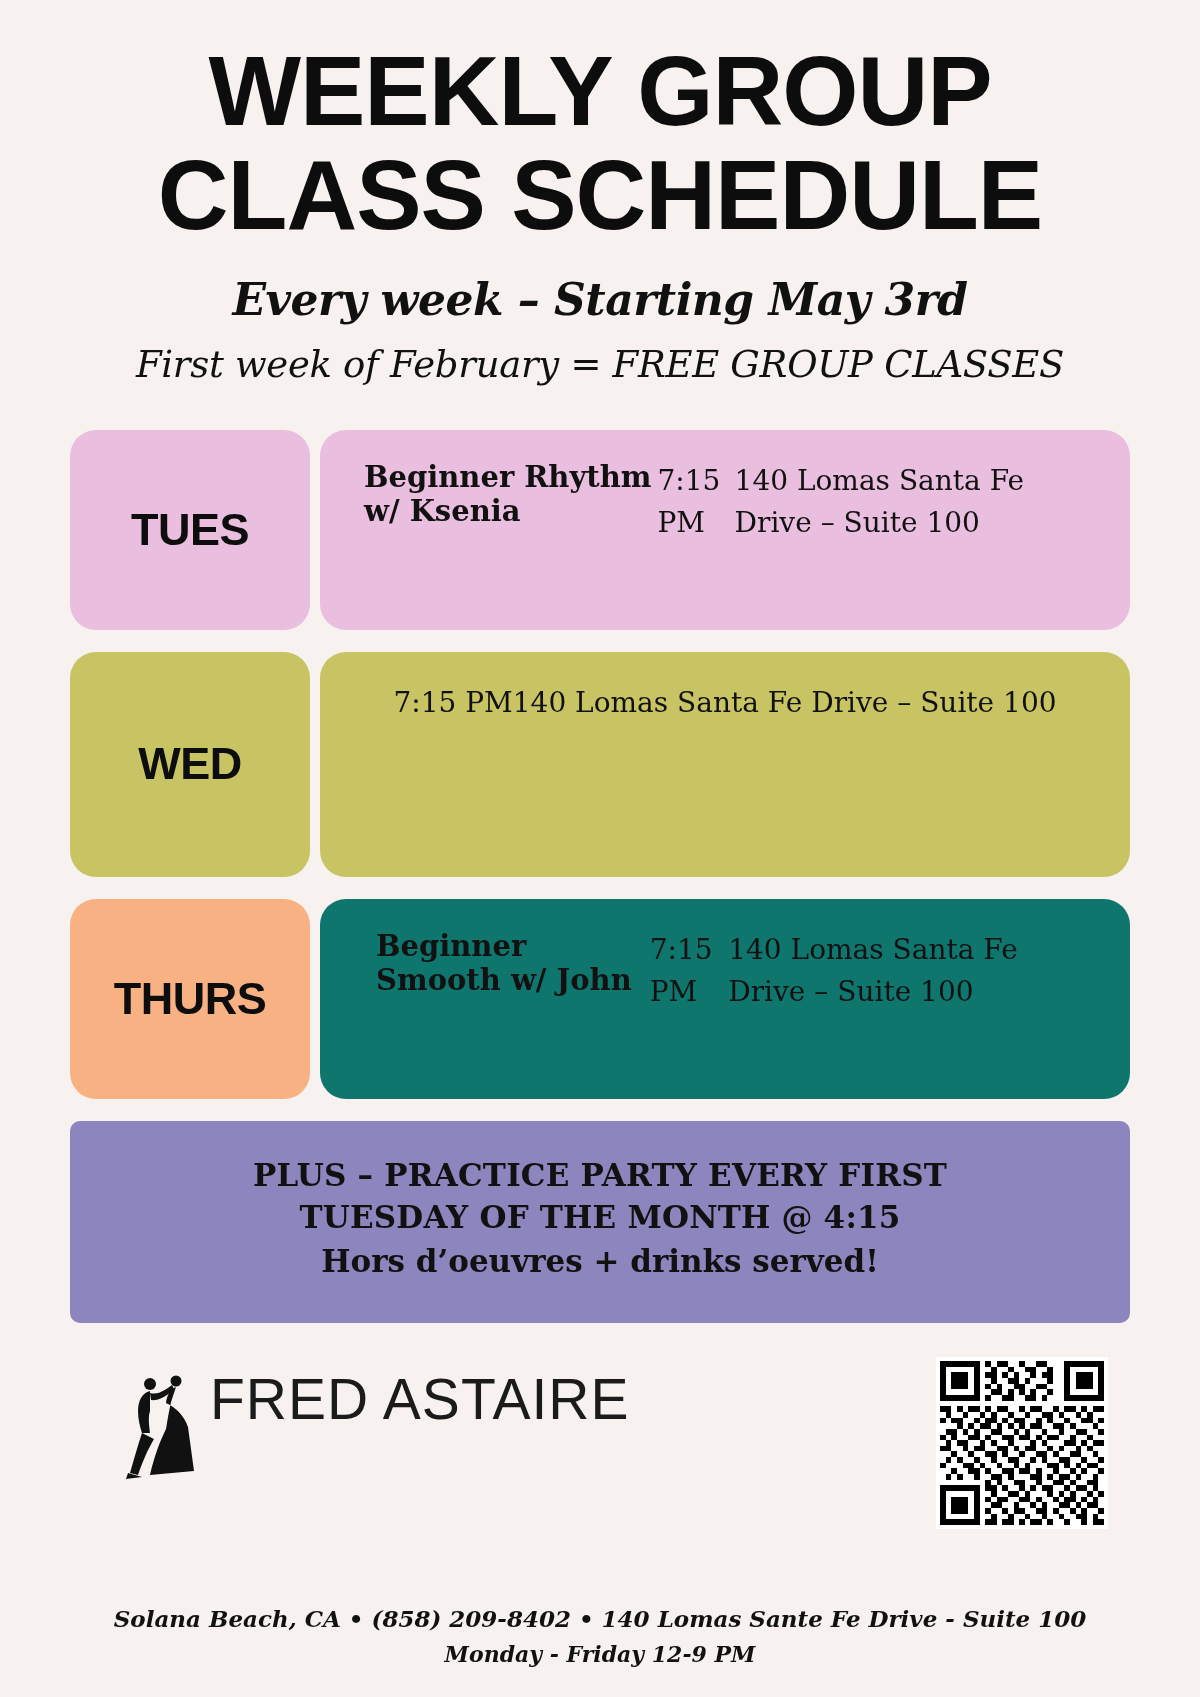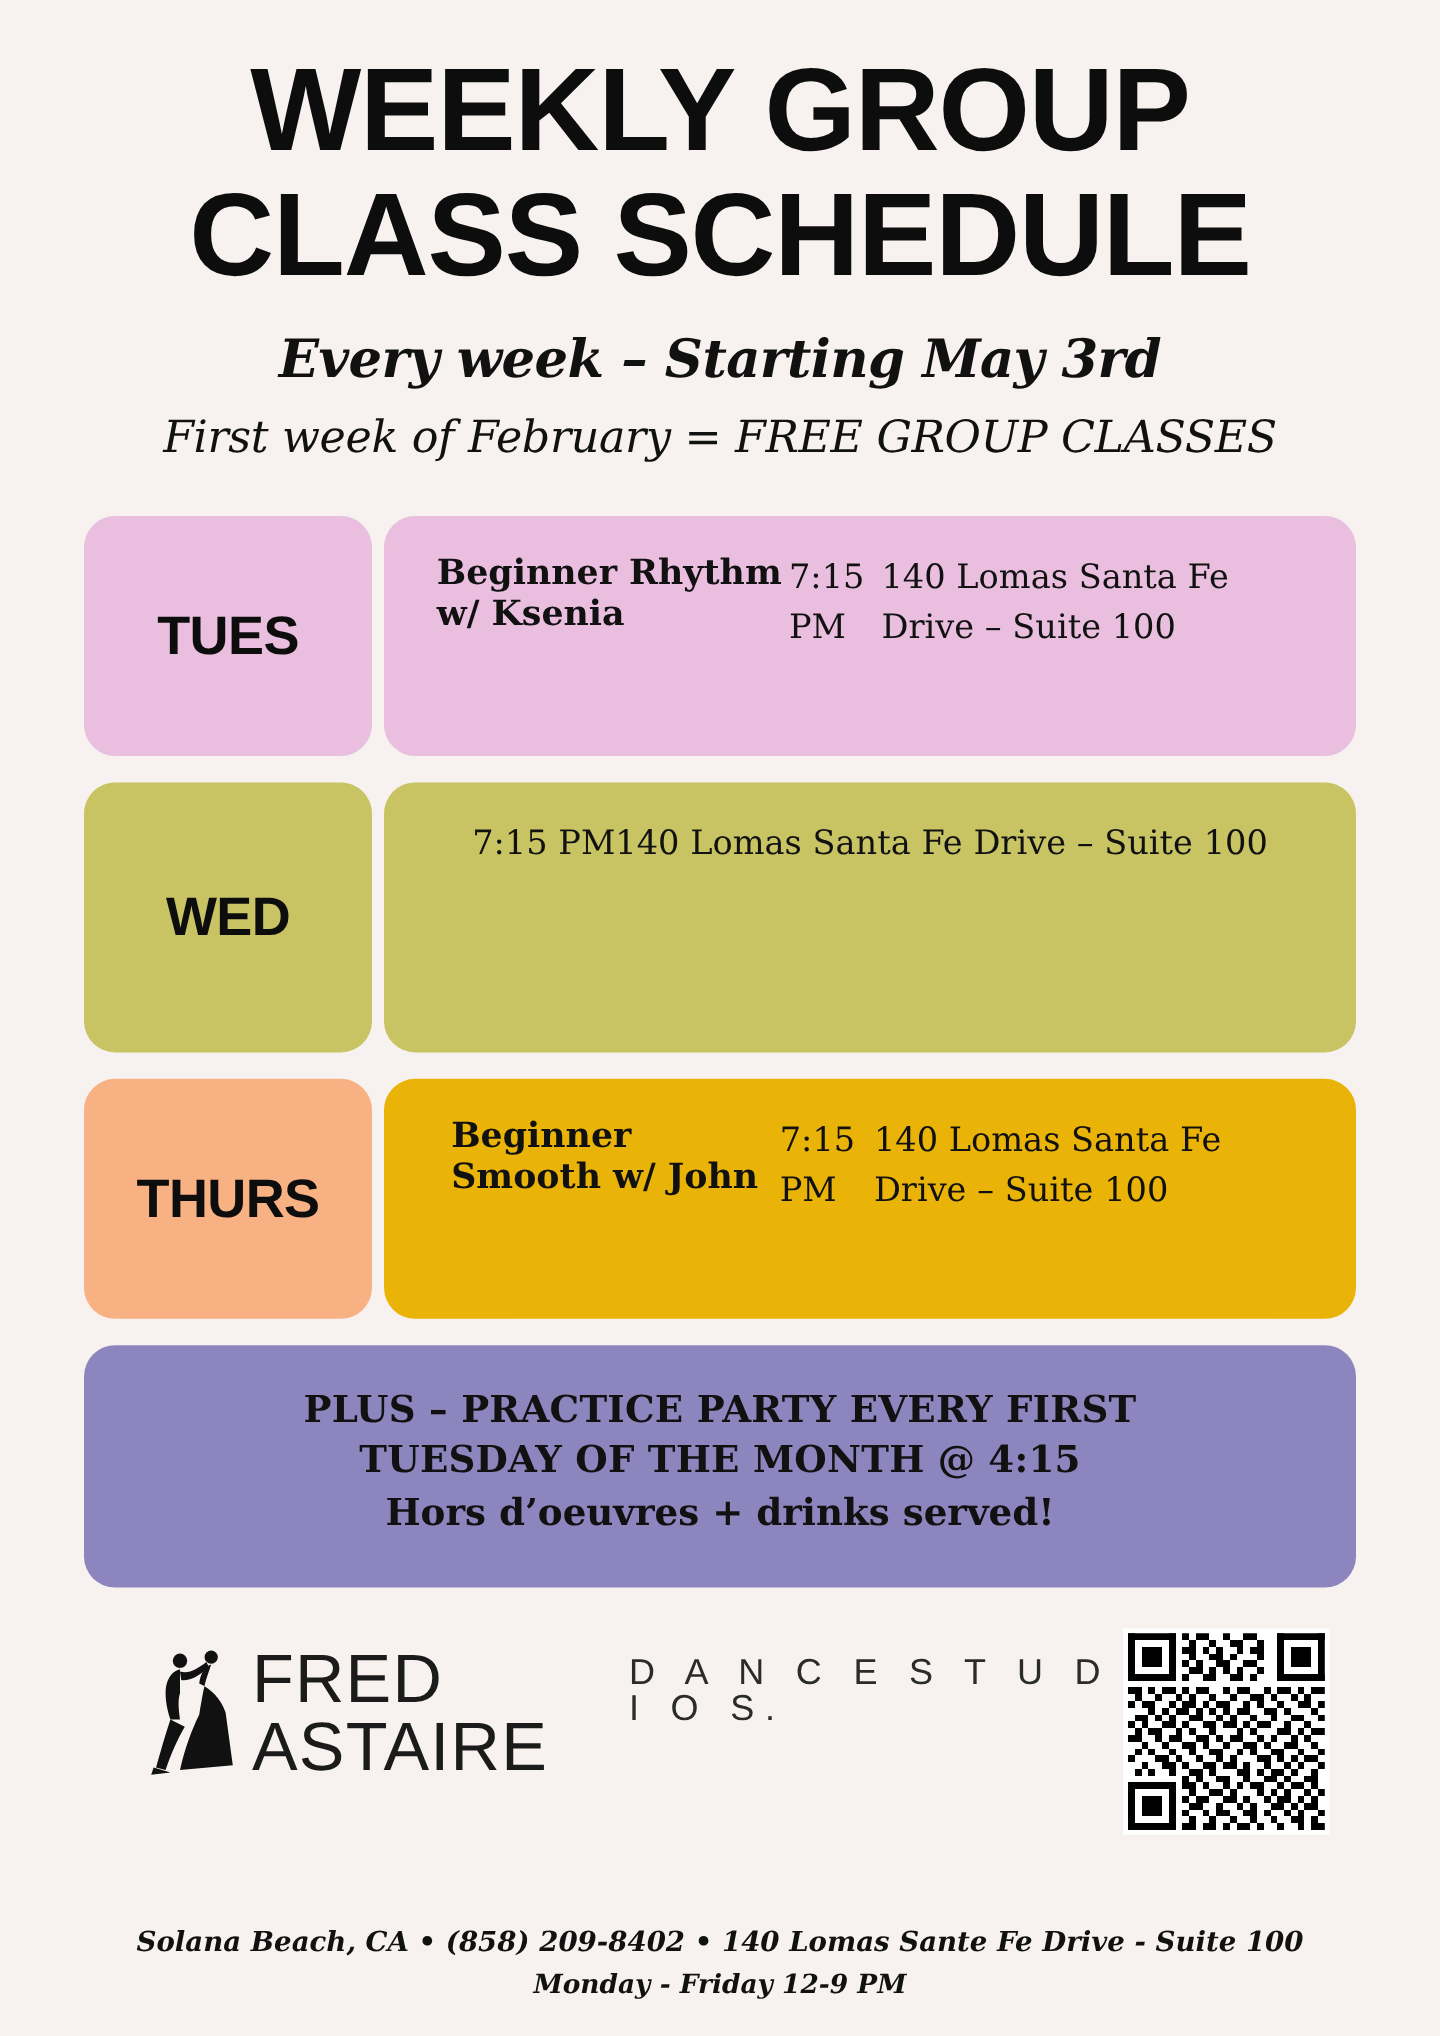--- a/index.html
+++ b/index.html
@@ -101,21 +101,21 @@
     color: #111;
     line-height: 1.5;
   }
   .row.r1 .detail { min-height: 200px; }
   .row.r2 .detail { min-height: 225px; }
   .row.r3 .detail { min-height: 200px; }
   .row.r3 .detail { padding-left: 56px; }
 
   .plus {
     margin-top: 22px;
-    border-radius: 26px;
+    border-radius: 10px;
     padding: 34px 30px 38px 30px;
     text-align: center;
     font-family: "DejaVu Serif", serif;
     font-weight: bold;
     color: #111;
   }
   .plus .l1, .plus .l2 {
     font-size: 31px;
     line-height: 1.35;
     letter-spacing: 0.2px;
@@ -221,21 +221,21 @@
     <div class="row r2">
       <div class="day" style="background:#c8c463">WED</div>
       <div class="detail" style="background:#c8c463">
         <div class="time">7:15 PM</div>
         <div class="addr">140 Lomas Santa Fe Drive – Suite 100</div>
       </div>
     </div>
 
     <div class="row r3">
       <div class="day" style="background:#f7b183">THURS</div>
-      <div class="detail" style="background:#eab308">
+      <div class="detail" style="background:#0f766e">
         <div class="cls">Beginner Smooth w/ John</div>
         <div class="time">7:15 PM</div>
         <div class="addr">140 Lomas Santa Fe Drive – Suite 100</div>
       </div>
     </div>
 
   </div>
 
   <div class="plus" style="background:#8d85be">
     <div class="l1">PLUS – PRACTICE PARTY EVERY FIRST</div>
@@ -251,21 +251,20 @@
           <path d="M30 20 C22 22 18 30 18 40 C18 48 20 56 22 62 L30 62 C29 54 28 46 30 40 Z"></path>
           <path d="M30 22 C38 24 44 20 52 14 L54 18 C46 26 38 30 31 29 Z"></path>
           <circle cx="56" cy="10" r="5.5"></circle>
           <path d="M56 16 C50 18 47 24 46 32 C55 36 64 44 68 56 L74 100 L30 104 C34 86 40 70 46 58 C48 46 50 34 52 28 Z"></path>
           <path d="M22 62 C18 74 14 88 10 102 L18 104 C22 92 28 78 34 68 Z"></path>
           <path d="M8 102 L22 106 L6 108 Z"></path>
         </g>
       </svg>
       <div class="brandtext">
         <div class="fa">FRED ASTAIRE</div>
-        <div class="ds">D A N C E   S T U D I O S.</div>
       </div>
     </div>
 
     <div class="qr">
       <svg viewBox="0 0 29 29" width="164" height="164" shape-rendering="crispEdges">
         <rect width="29" height="29" fill="#fff"></rect>
         <g fill="#000">
           <rect x="0" y="0" width="7" height="1"></rect>
             <rect x="0" y="6" width="7" height="1"></rect>
           <rect x="0" y="0" width="1" height="7"></rect>

